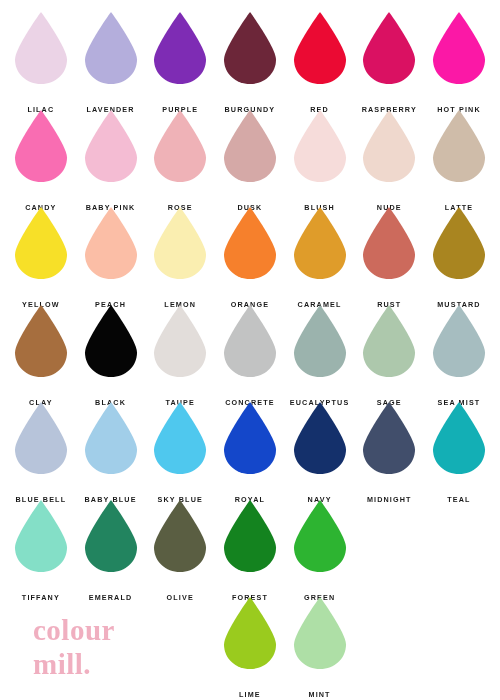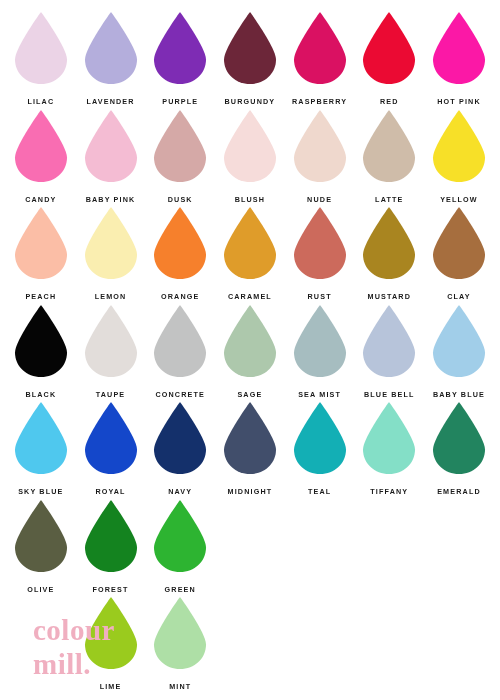--- a/index.html
+++ b/index.html
@@ -42,21 +42,21 @@
   }
   .swatch-cell.empty {
     visibility: hidden;
   }
   .drop-svg {
     display: block;
     width: 60px;
     height: 74px;
   }
   .swatch-label {
-    margin-top: 13px;
+    margin-top: 21px;
     font-family: "Liberation Sans", sans-serif;
     font-size: 7.2px;
     font-weight: bold;
     letter-spacing: 1.15px;
     color: #1a1a1a;
     text-align: center;
     text-transform: uppercase;
     line-height: 1;
     white-space: nowrap;
   }
@@ -109,36 +109,36 @@
         <div>
           <svg class="drop-svg" viewBox="0 0 60 74" xmlns="http://www.w3.org/2000/svg">
             <path d="M30 1 C30 1 56 36.5 56 48.5 C56 62.6 44.4 73 30 73 C15.6 73 4 62.6 4 48.5 C4 36.5 30 1 30 1 Z" fill="#6C2639"></path>
           </svg>
         </div>
         <div class="swatch-label">BURGUNDY</div>
       </div>
       <div class="swatch-cell">
         <div>
           <svg class="drop-svg" viewBox="0 0 60 74" xmlns="http://www.w3.org/2000/svg">
+            <path d="M30 1 C30 1 56 36.5 56 48.5 C56 62.6 44.4 73 30 73 C15.6 73 4 62.6 4 48.5 C4 36.5 30 1 30 1 Z" fill="#EB0A33"></path>
+          </svg>
+        </div>
+        <div class="swatch-label">RED</div>
+      </div>
+      <div class="swatch-cell">
+        <div>
+          <svg class="drop-svg" viewBox="0 0 60 74" xmlns="http://www.w3.org/2000/svg">
             <path d="M30 1 C30 1 56 36.5 56 48.5 C56 62.6 44.4 73 30 73 C15.6 73 4 62.6 4 48.5 C4 36.5 30 1 30 1 Z" fill="#DA1162"></path>
           </svg>
         </div>
         <div class="swatch-label">RASPBERRY</div>
       </div>
       <div class="swatch-cell">
         <div>
           <svg class="drop-svg" viewBox="0 0 60 74" xmlns="http://www.w3.org/2000/svg">
-            <path d="M30 1 C30 1 56 36.5 56 48.5 C56 62.6 44.4 73 30 73 C15.6 73 4 62.6 4 48.5 C4 36.5 30 1 30 1 Z" fill="#EB0A33"></path>
-          </svg>
-        </div>
-        <div class="swatch-label">RED</div>
-      </div>
-      <div class="swatch-cell">
-        <div>
-          <svg class="drop-svg" viewBox="0 0 60 74" xmlns="http://www.w3.org/2000/svg">
             <path d="M30 1 C30 1 56 36.5 56 48.5 C56 62.6 44.4 73 30 73 C15.6 73 4 62.6 4 48.5 C4 36.5 30 1 30 1 Z" fill="#FB18A6"></path>
           </svg>
         </div>
         <div class="swatch-label">HOT PINK</div>
       </div>
       <div class="swatch-cell">
         <div>
           <svg class="drop-svg" viewBox="0 0 60 74" xmlns="http://www.w3.org/2000/svg">
             <path d="M30 1 C30 1 56 36.5 56 48.5 C56 62.6 44.4 73 30 73 C15.6 73 4 62.6 4 48.5 C4 36.5 30 1 30 1 Z" fill="#F96DB2"></path>
           </svg>
@@ -149,20 +149,28 @@
         <div>
           <svg class="drop-svg" viewBox="0 0 60 74" xmlns="http://www.w3.org/2000/svg">
             <path d="M30 1 C30 1 56 36.5 56 48.5 C56 62.6 44.4 73 30 73 C15.6 73 4 62.6 4 48.5 C4 36.5 30 1 30 1 Z" fill="#F4BCD3"></path>
           </svg>
         </div>
         <div class="swatch-label">BABY PINK</div>
       </div>
       <div class="swatch-cell">
         <div>
           <svg class="drop-svg" viewBox="0 0 60 74" xmlns="http://www.w3.org/2000/svg">
+            <path d="M30 1 C30 1 56 36.5 56 48.5 C56 62.6 44.4 73 30 73 C15.6 73 4 62.6 4 48.5 C4 36.5 30 1 30 1 Z" fill="#EFB2B7"></path>
+          </svg>
+        </div>
+        <div class="swatch-label">ROSE</div>
+      </div>
+      <div class="swatch-cell">
+        <div>
+          <svg class="drop-svg" viewBox="0 0 60 74" xmlns="http://www.w3.org/2000/svg">
             <path d="M30 1 C30 1 56 36.5 56 48.5 C56 62.6 44.4 73 30 73 C15.6 73 4 62.6 4 48.5 C4 36.5 30 1 30 1 Z" fill="#D5A9A7"></path>
           </svg>
         </div>
         <div class="swatch-label">DUSK</div>
       </div>
       <div class="swatch-cell">
         <div>
           <svg class="drop-svg" viewBox="0 0 60 74" xmlns="http://www.w3.org/2000/svg">
             <path d="M30 1 C30 1 56 36.5 56 48.5 C56 62.6 44.4 73 30 73 C15.6 73 4 62.6 4 48.5 C4 36.5 30 1 30 1 Z" fill="#F6DCDA"></path>
           </svg>
@@ -265,20 +273,28 @@
         </div>
         <div class="swatch-label">TAUPE</div>
       </div>
       <div class="swatch-cell">
         <div>
           <svg class="drop-svg" viewBox="0 0 60 74" xmlns="http://www.w3.org/2000/svg">
             <path d="M30 1 C30 1 56 36.5 56 48.5 C56 62.6 44.4 73 30 73 C15.6 73 4 62.6 4 48.5 C4 36.5 30 1 30 1 Z" fill="#C2C3C3"></path>
           </svg>
         </div>
         <div class="swatch-label">CONCRETE</div>
+      </div>
+      <div class="swatch-cell">
+        <div>
+          <svg class="drop-svg" viewBox="0 0 60 74" xmlns="http://www.w3.org/2000/svg">
+            <path d="M30 1 C30 1 56 36.5 56 48.5 C56 62.6 44.4 73 30 73 C15.6 73 4 62.6 4 48.5 C4 36.5 30 1 30 1 Z" fill="#9BB3AD"></path>
+          </svg>
+        </div>
+        <div class="swatch-label">EUCALYPTUS</div>
       </div>
       <div class="swatch-cell">
         <div>
           <svg class="drop-svg" viewBox="0 0 60 74" xmlns="http://www.w3.org/2000/svg">
             <path d="M30 1 C30 1 56 36.5 56 48.5 C56 62.6 44.4 73 30 73 C15.6 73 4 62.6 4 48.5 C4 36.5 30 1 30 1 Z" fill="#ADC8AC"></path>
           </svg>
         </div>
         <div class="swatch-label">SAGE</div>
       </div>
       <div class="swatch-cell">

